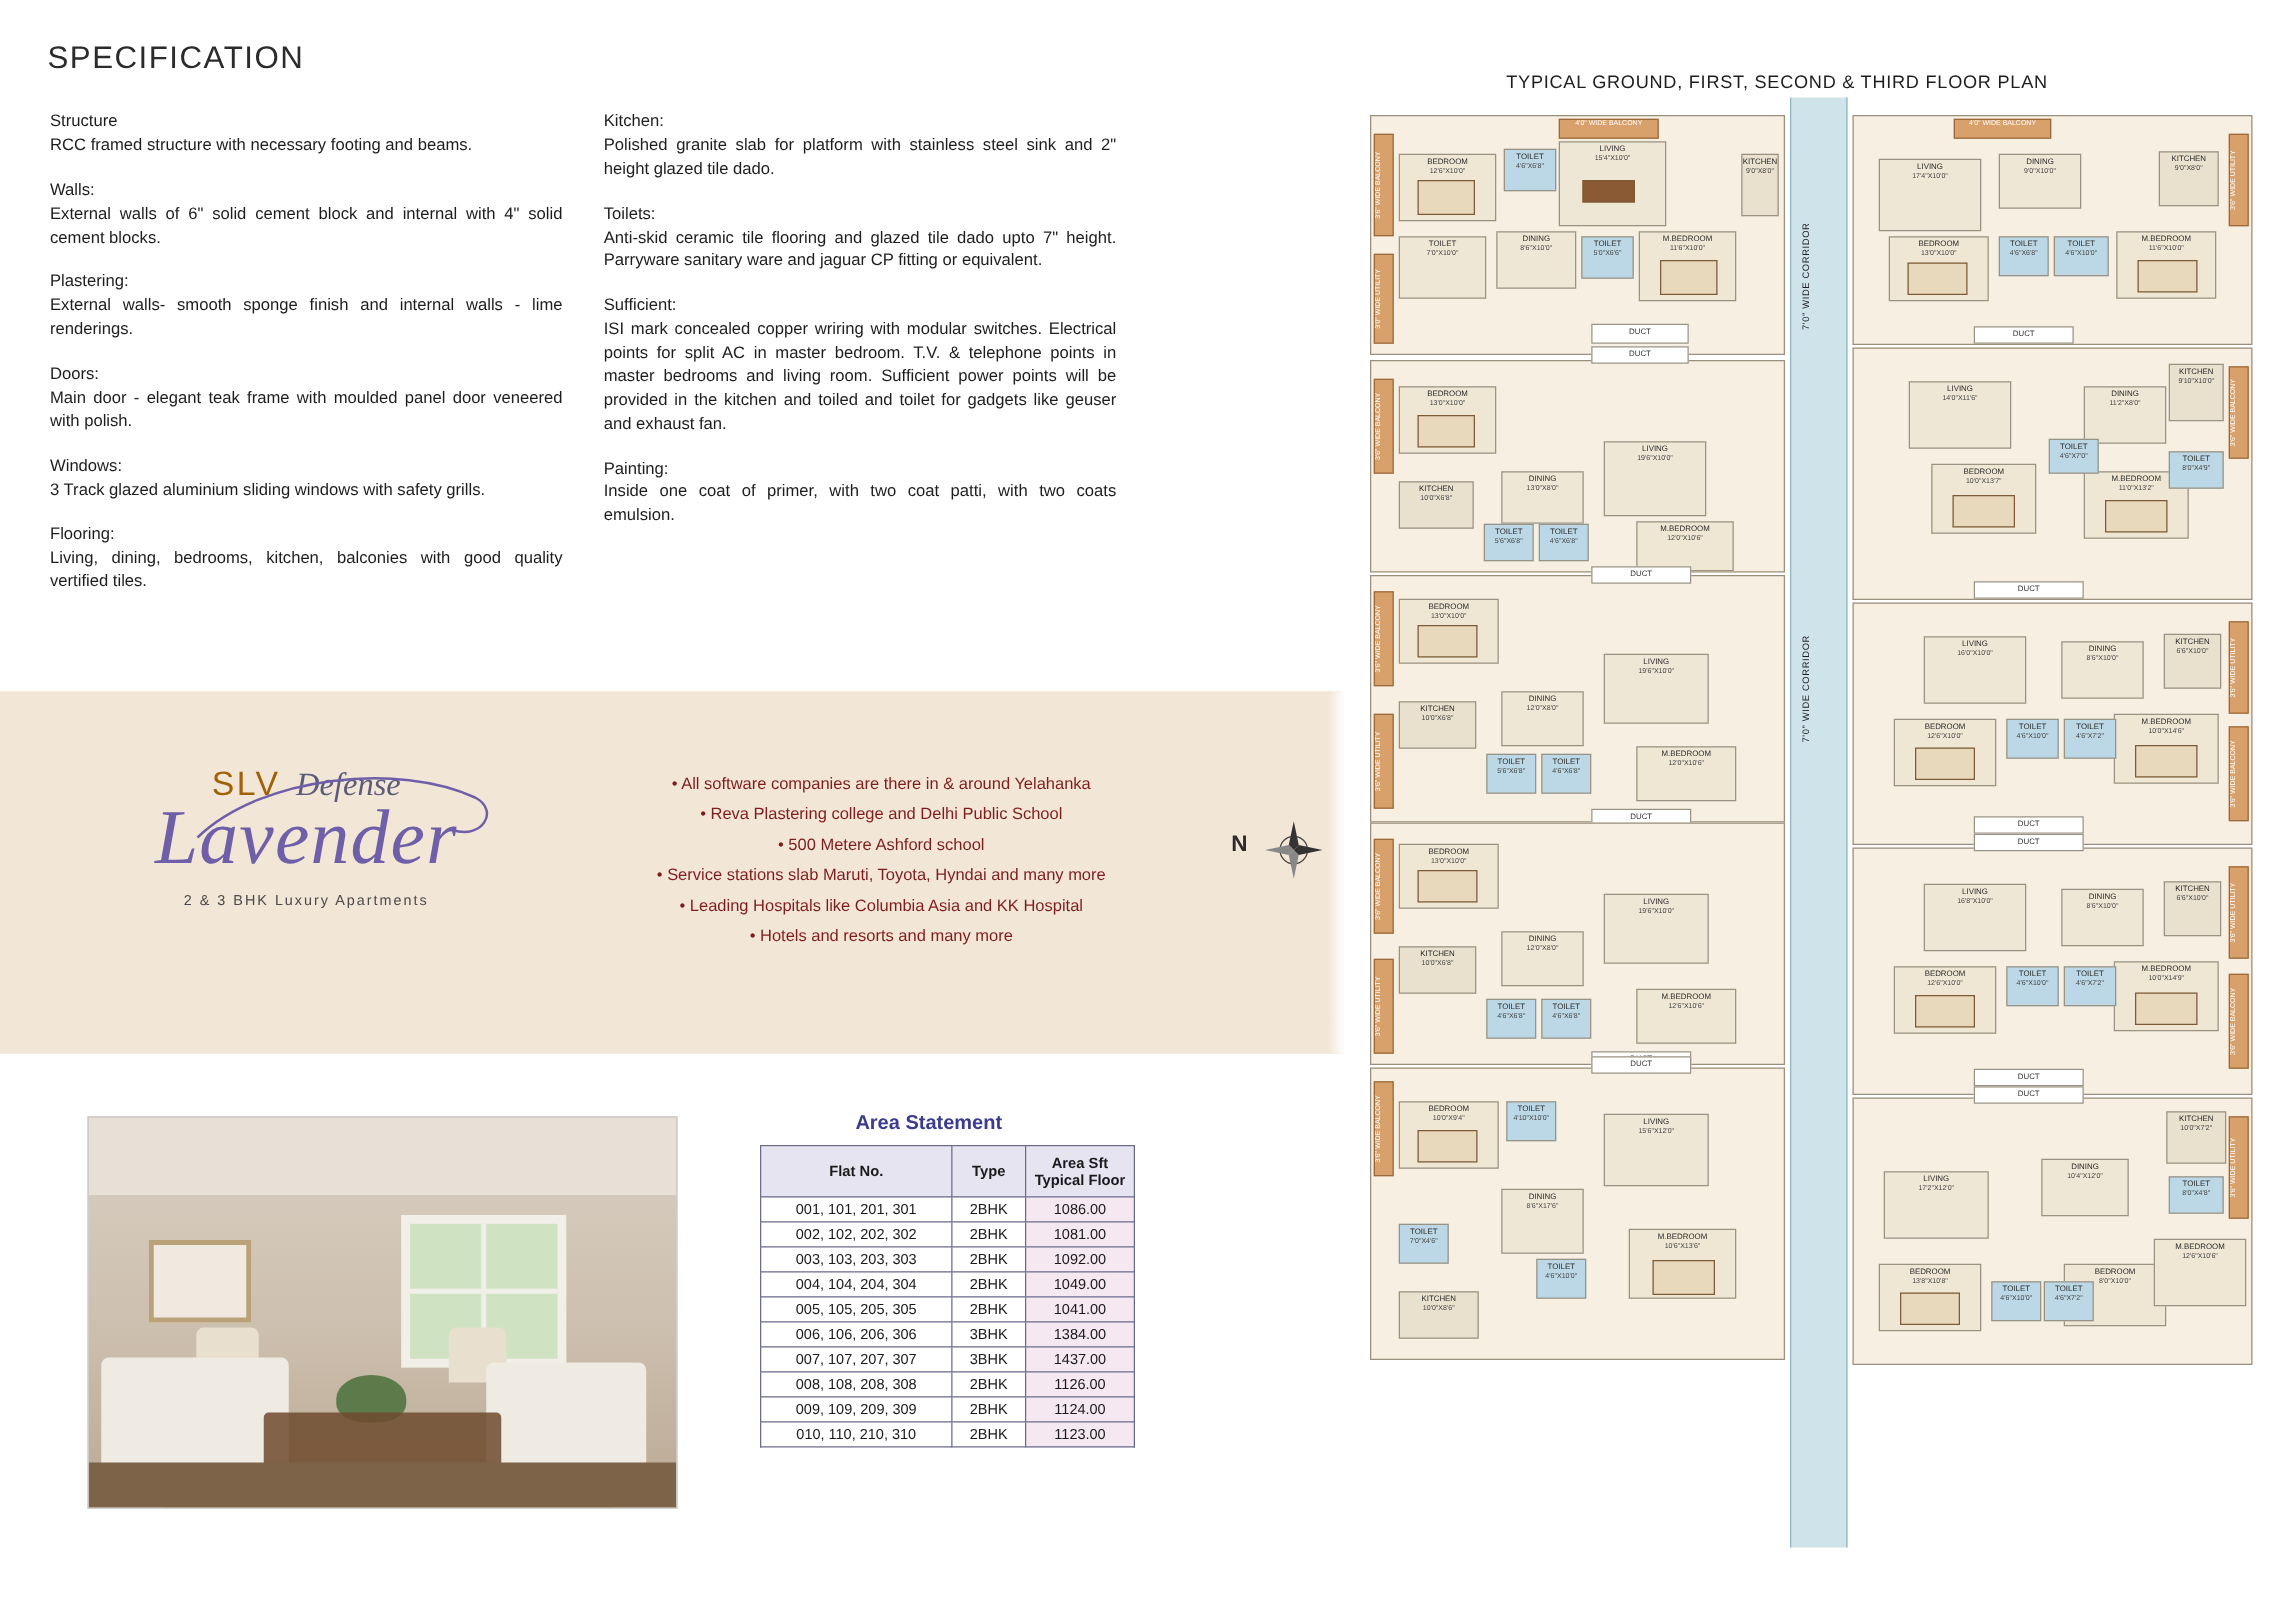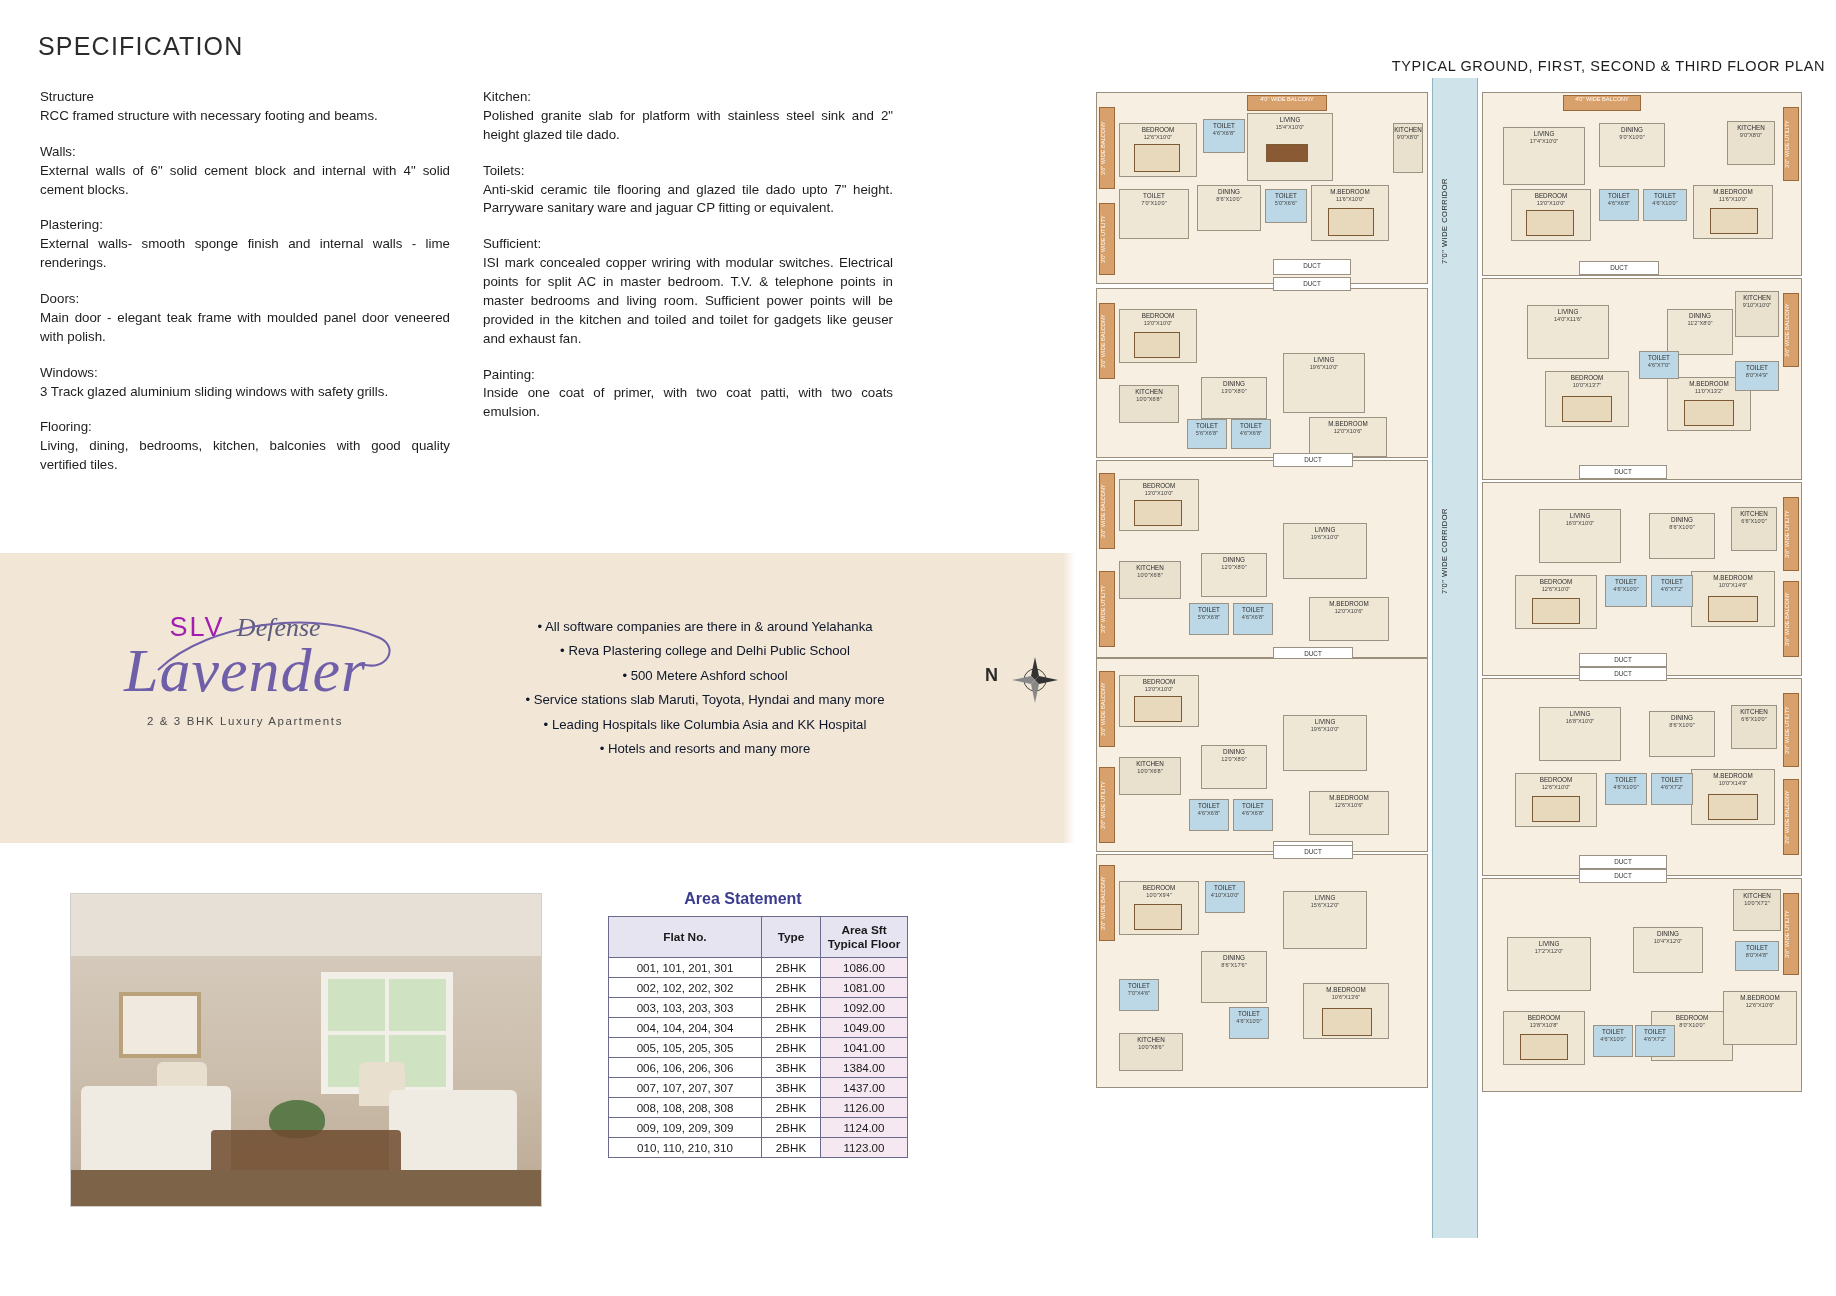--- a/index.html
+++ b/index.html
@@ -27,40 +27,40 @@
     position:absolute;left:0;top:553px;width:1075px;height:290px;
     background:#f2e6d7;
   }
   .beige-band:after{
     content:"";position:absolute;right:0;top:0;width:12px;height:100%;
     background:linear-gradient(to right,#f2e6d7,#ffffff);
   }
   .logo-wrap{position:absolute;left:95px;top:612px;width:300px;text-align:center;}
   .logo-slv{
     font-family:"Liberation Sans",sans-serif;font-size:27px;letter-spacing:2px;
-    color:#a21caf;display:inline-block;
+    color:#a16207;display:inline-block;
   }
   .logo-defense{
     font-family:"Liberation Serif",serif;font-style:italic;font-size:26px;
     color:#5b5b7a;margin-left:8px;
   }
   .logo-lavender{
     font-family:"Liberation Serif",serif;font-style:italic;
     font-size:62px;color:#6f5fa8;line-height:1;margin-top:-4px;
     letter-spacing:1px;
   }
   .logo-sub{
     font-size:11.5px;letter-spacing:1.6px;color:#4a4a4a;margin-top:14px;
   }
   .logo-swash{
     position:absolute;left:150px;top:600px;width:250px;height:110px;pointer-events:none;
   }
   .bullets{
     position:absolute;left:505px;top:615px;width:400px;
-    font-size:13.2px;line-height:1.85;color:#0f172a;text-align:center;
+    font-size:13.2px;line-height:1.85;color:#7f1d1d;text-align:center;
   }
 
   
   .compass{position:absolute;left:985px;top:655px;width:80px;height:50px;}
   .compass .n{position:absolute;left:0;top:10px;font-size:18px;font-weight:bold;color:#2b2b2b;}
 
   
   .photo{
     position:absolute;left:70px;top:893px;width:470px;height:312px;
     border:1px solid #cfcfcf;overflow:hidden;background:#cdbfae;
@@ -93,21 +93,21 @@
     border:1px solid #6a6a8c;padding:3px 6px;text-align:center;background:#ffffff;
   }
   .area-table th{background:#e7e4f2;font-weight:bold;font-size:11.8px;padding:6px;}
   .area-table th.c0{width:140px;}
   .area-table th.c1{width:46px;}
   .area-table th.c2{width:74px;}
   .area-table td.c2{background:#f6e8f0;}
 
   
   .plan-title{
-    position:absolute;left:1205px;top:58px;width:620px;text-align:right;
+    position:absolute;left:1205px;top:58px;width:620px;text-align:left;
     font-size:14.5px;letter-spacing:.6px;color:#1d1d1d;
   }
   .plan-area{
     position:absolute;left:1078px;top:78px;width:730px;height:1165px;
     background:#ffffff;
   }
   .plan-frame{
     position:absolute;inset:0;border:1px solid #ffffff;
   }
   .corridor{

